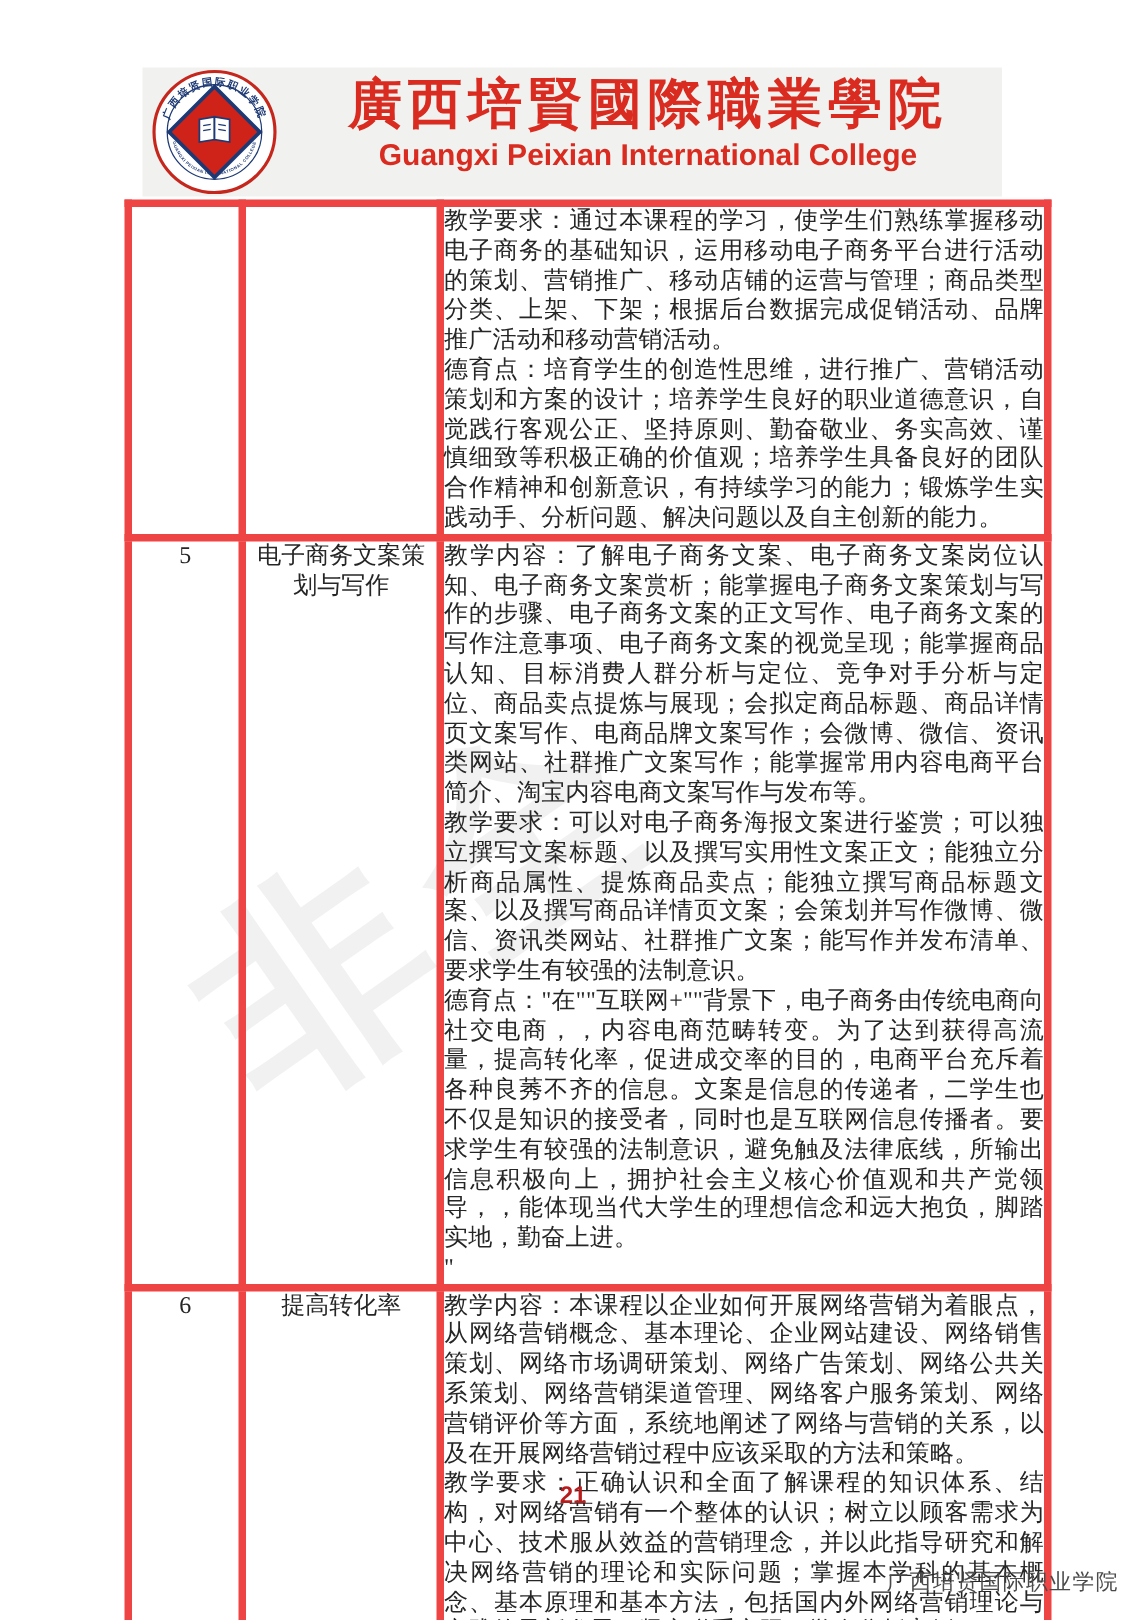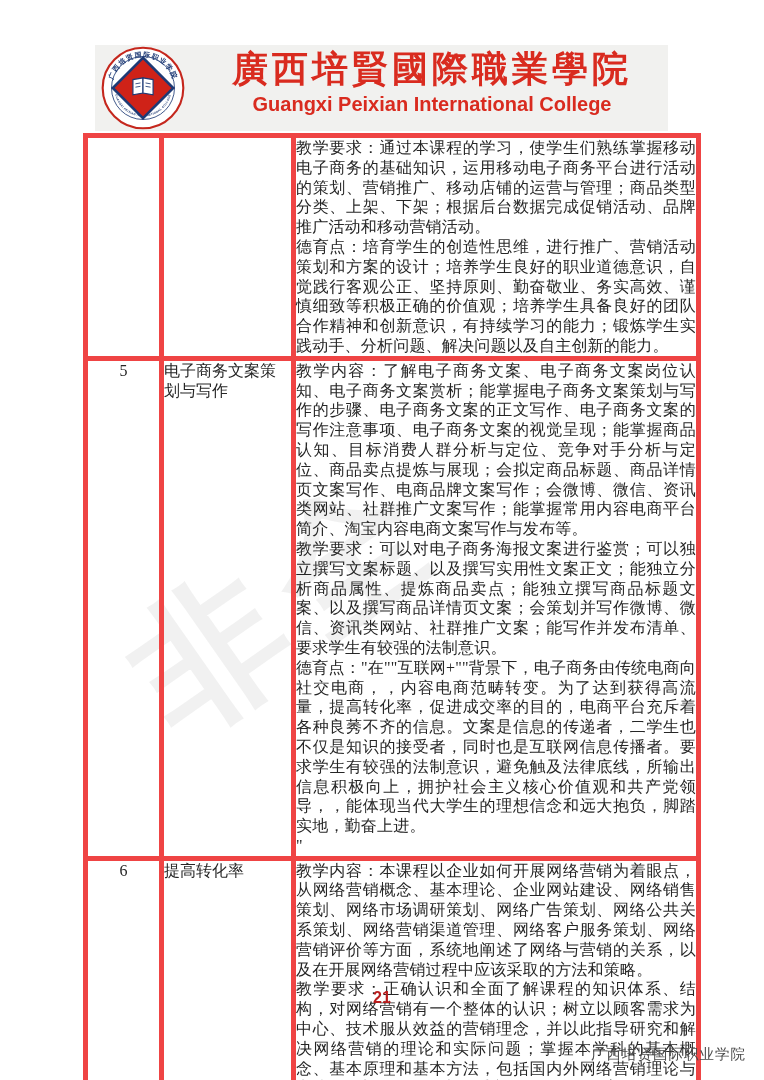--- a/index.html
+++ b/index.html
@@ -57,21 +57,21 @@
     table-layout:fixed;
   }
   table.course td{
     border:5px solid #ef4444;
     vertical-align:top;
     font-size:16px;
     line-height:19.8px;
     padding:0;
   }
   td.col-no{width:71px;text-align:center;vertical-align:middle;}
-  td.col-name{width:127px;vertical-align:middle;
+  td.col-name{width:127px;text-align:center;vertical-align:middle;
     padding:0 14px;line-height:24px;}
   td.col-content{width:400px;padding:2px 8px 0 10px;}
   td.col-content p{
     margin:0;
     text-align:justify;
     letter-spacing:0.2px;
   }
   tr.r1 td{height:198px;}
   tr.r2 td{height:420px;}
   tr.r3 td{height:221px;}

